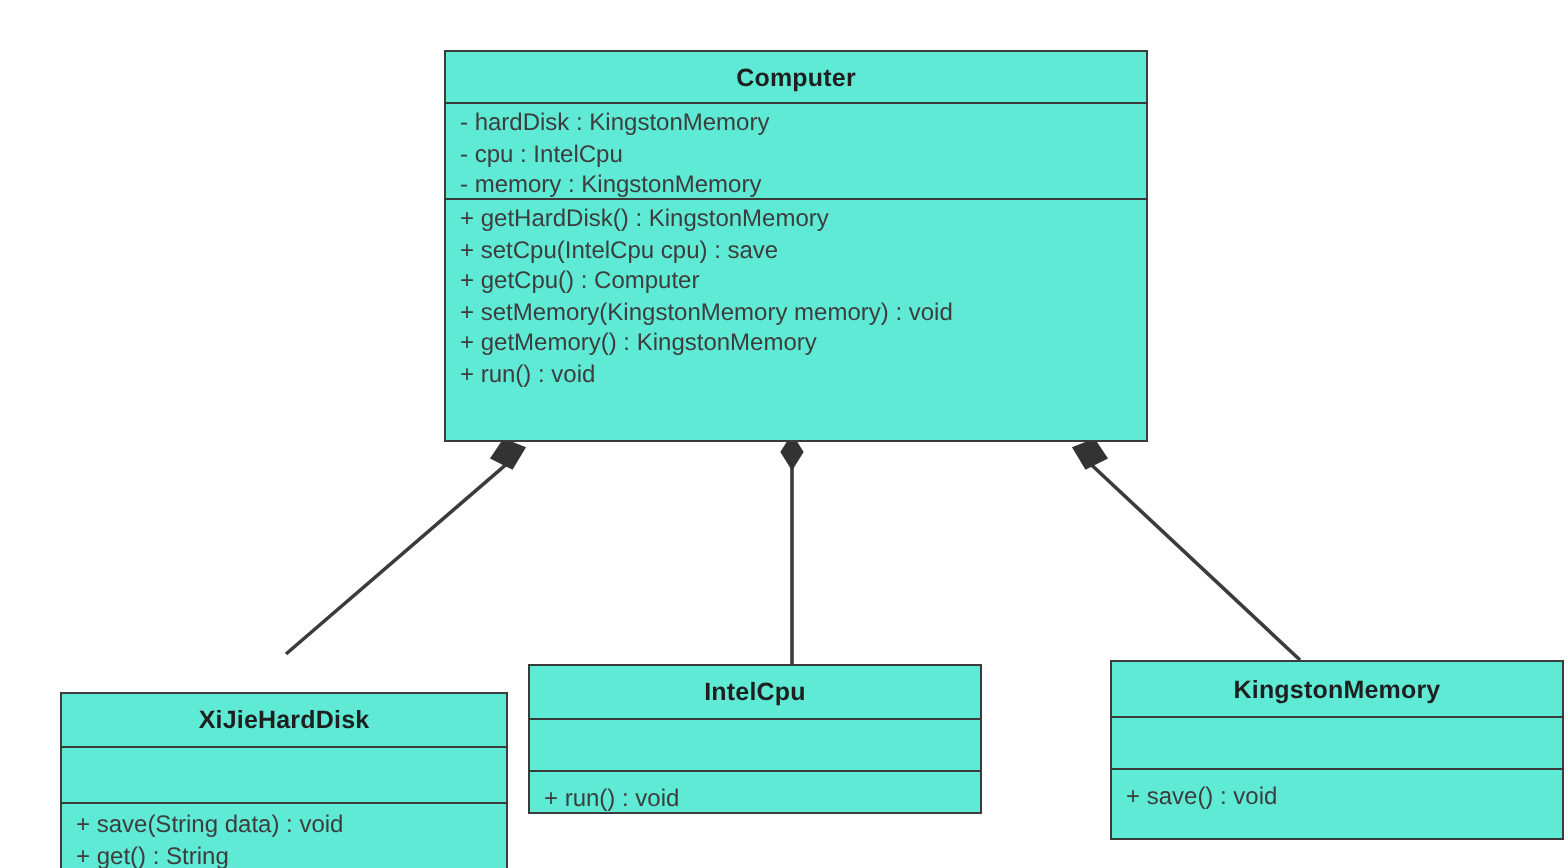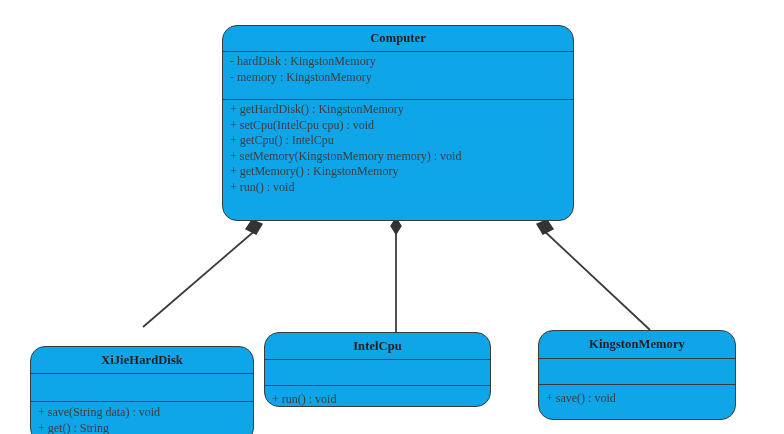--- a/index.html
+++ b/index.html
@@ -19,25 +19,24 @@
     position: absolute;
     left: 0;
     top: 0;
     width: 784px;
     height: 434px;
     pointer-events: none;
   }
   .uml-class {
     position: absolute;
     box-sizing: border-box;
-    background: #0ea5e9;
+    background: #5eead4;
     border: 1.4px solid #3b3b3b;
-    border-radius: 15px;
+    border-radius: 0;
     overflow: hidden;
-    font-family: Liberation Serif, serif;
   }
   .uml-title {
     box-sizing: border-box;
     width: 100%;
     text-align: center;
     font-weight: bold;
     font-size: 12.5px;
     color: #1f1f1f;
     letter-spacing: 0.1px;
     border-bottom: 1.4px solid #3b3b3b;
@@ -89,23 +88,23 @@
     top: 332px;
     width: 227px;
     height: 75px;
   }
   #class-intelcpu .uml-title { height: 27px; }
   #class-intelcpu .attrs { height: 26px; }
   #class-intelcpu .ops { padding-top: 6px; }
 
   
   #class-kingston {
-    left: 538px;
+    left: 555px;
     top: 330px;
-    width: 198px;
+    width: 227px;
     height: 90px;
   }
   #class-kingston .uml-title { height: 28px; }
   #class-kingston .attrs { height: 26px; }
   #class-kingston .ops { padding-top: 6px; }
 </style>
 </head>
 <body>
 
 <div id="canvas">
@@ -119,26 +118,27 @@
     <polygon points="396,218 401,226 396,234 391,226" fill="#333333" stroke="#333333" stroke-width="1.4"></polygon>
 
     <line x1="541" y1="228" x2="650" y2="330" stroke="#3b3b3b" stroke-width="1.8"></line>
     <polygon points="547,220 537,224 543,234 553,229" fill="#333333" stroke="#333333" stroke-width="1.4"></polygon>
   </svg>
 
   <div class="uml-class" id="class-computer">
     <div class="uml-title">Computer</div>
     <div class="uml-compartment attrs">
       <div class="uml-member">- hardDisk : KingstonMemory</div>
+      <div class="uml-member">- cpu : IntelCpu</div>
       <div class="uml-member">- memory : KingstonMemory</div>
     </div>
     <div class="uml-compartment ops last">
       <div class="uml-member">+ getHardDisk() : KingstonMemory</div>
-      <div class="uml-member">+ setCpu(IntelCpu cpu) : void</div>
-      <div class="uml-member">+ getCpu() : IntelCpu</div>
+      <div class="uml-member">+ setCpu(IntelCpu cpu) : save</div>
+      <div class="uml-member">+ getCpu() : Computer</div>
       <div class="uml-member">+ setMemory(KingstonMemory memory) : void</div>
       <div class="uml-member">+ getMemory() : KingstonMemory</div>
       <div class="uml-member">+ run() : void</div>
     </div>
   </div>
 
   <div class="uml-class" id="class-harddisk">
     <div class="uml-title">XiJieHardDisk</div>
     <div class="uml-compartment attrs"></div>
     <div class="uml-compartment ops last">

